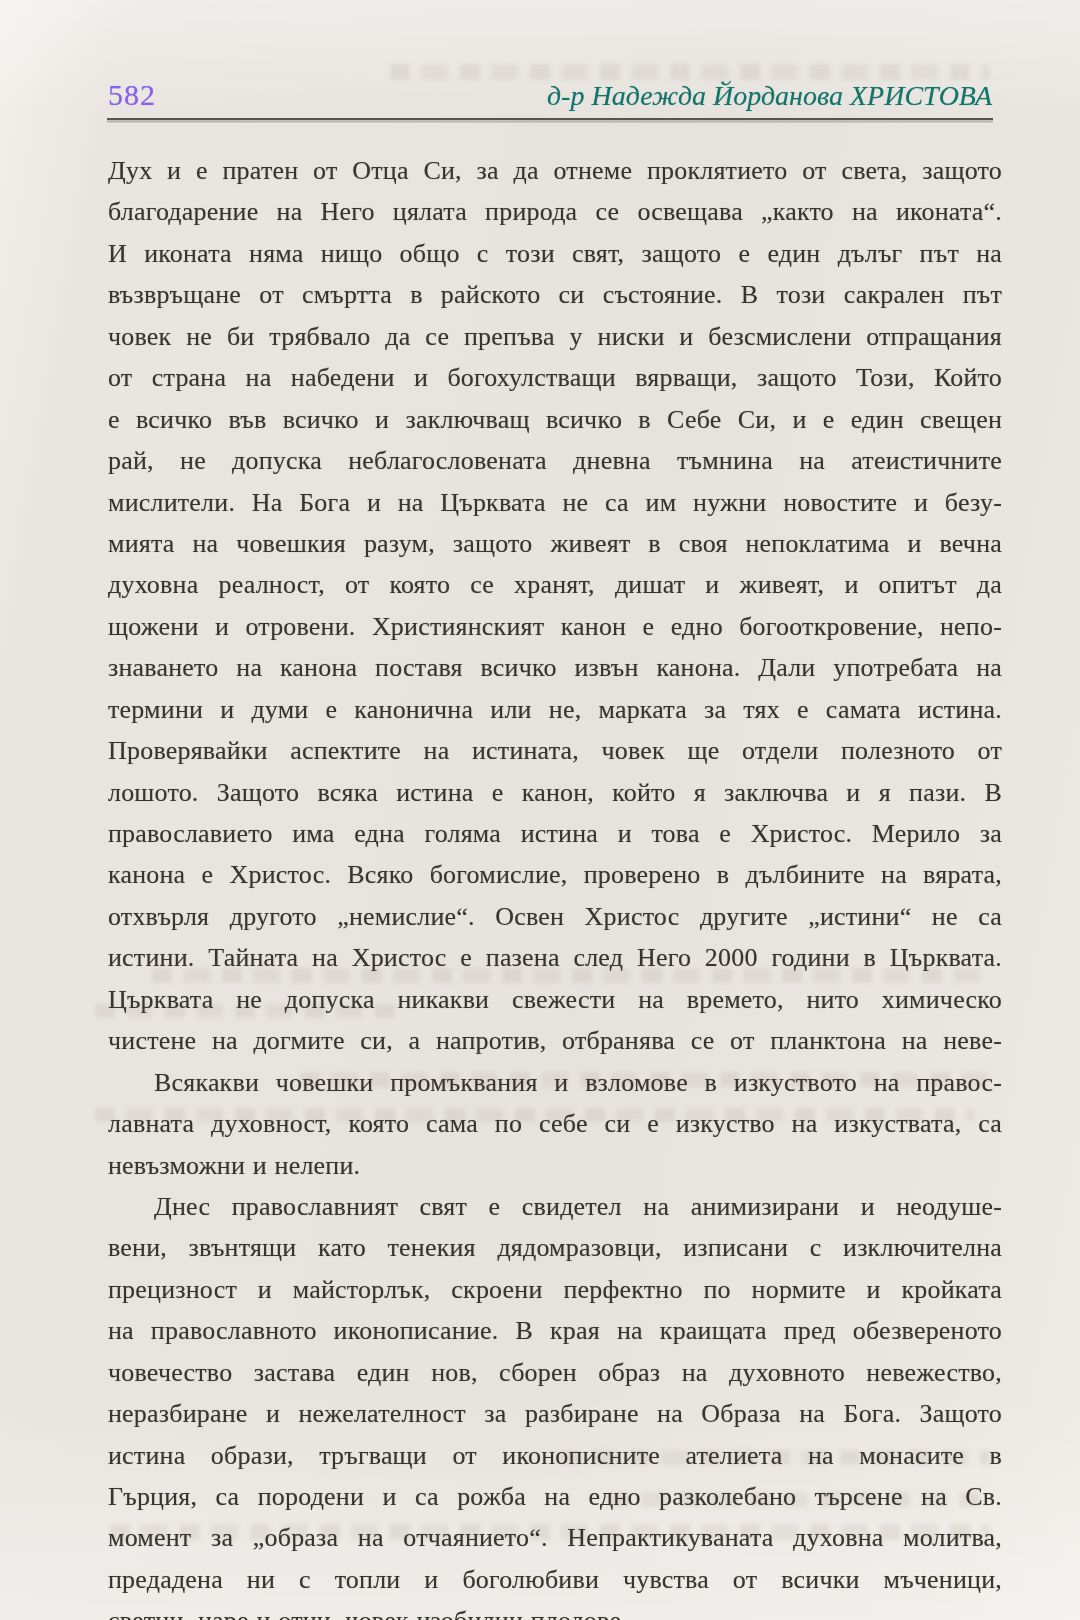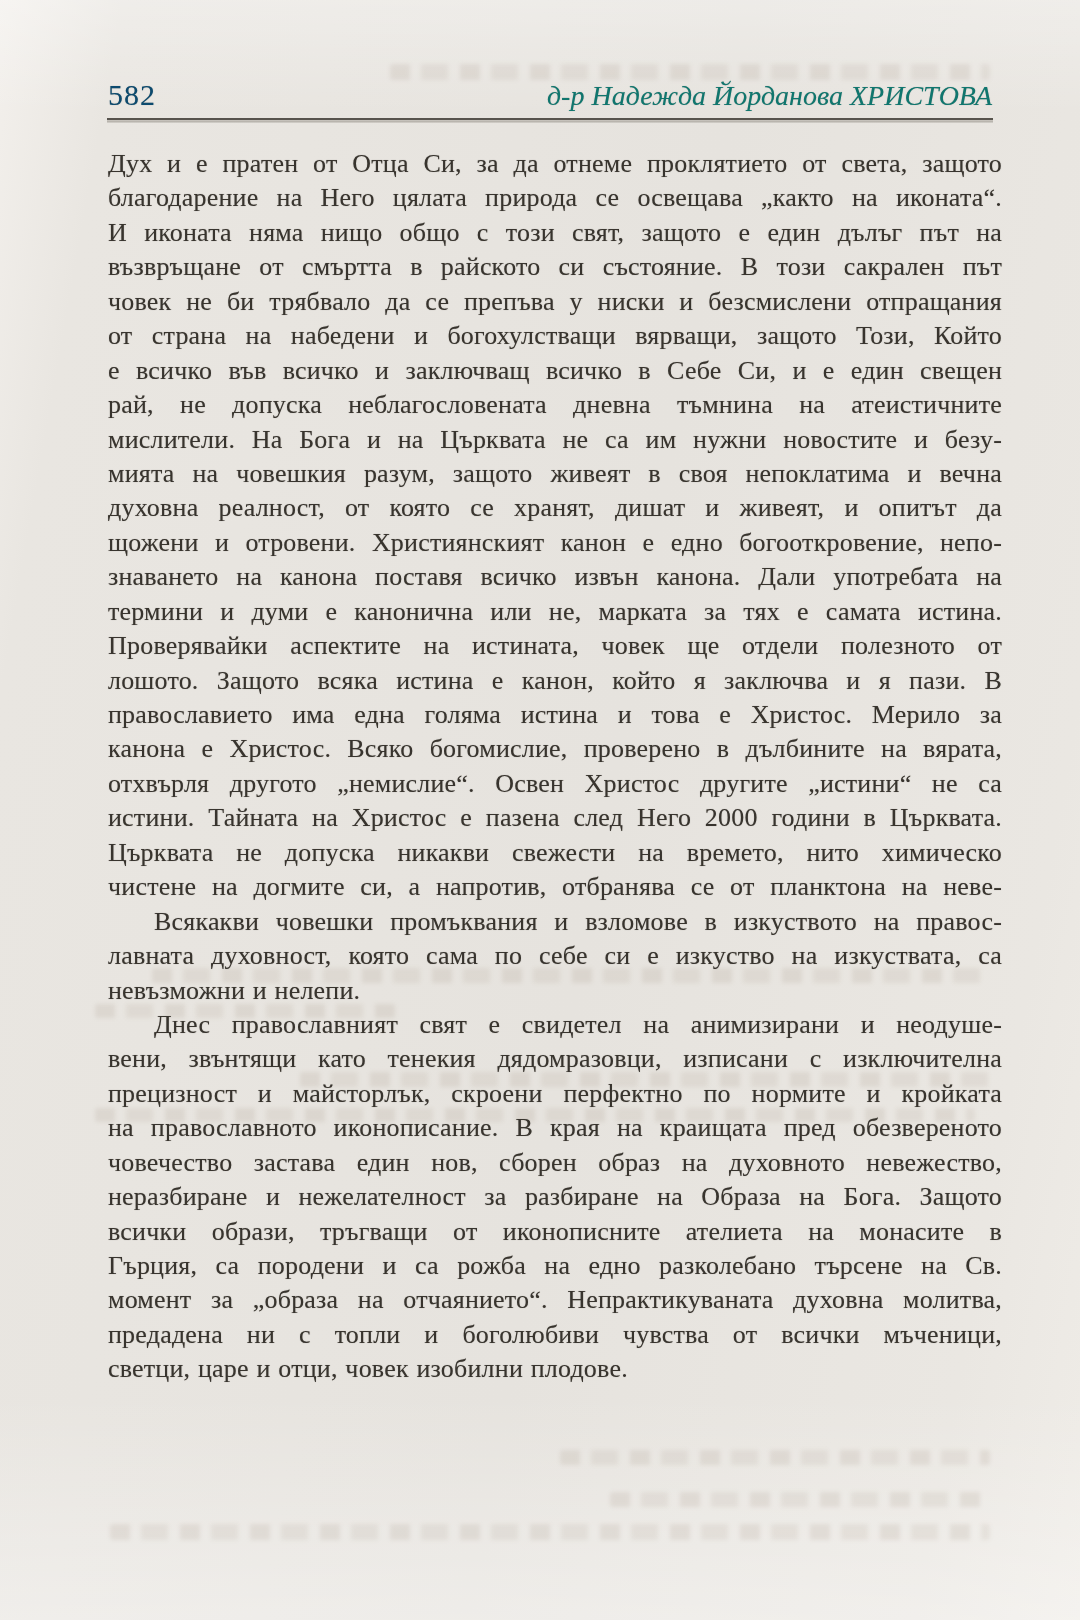--- a/index.html
+++ b/index.html
@@ -29,21 +29,21 @@
     top: 78px;
     left: 108px;
     width: 884px;
     display: flex;
     justify-content: space-between;
     align-items: baseline;
   }
   .page-number {
     font-size: 30px;
     letter-spacing: 1px;
-    color: #0c4a6e;
+    color: #8b5cf6;
     text-shadow: 0 0 1px rgba(58,54,47,0.35);
   }
   .running-title {
     font-style: italic;
     font-size: 28px;
     color: #0f766e;
     text-shadow: 0 0 1px rgba(58,54,47,0.35);
   }
   .head-rule {
     position: absolute;
@@ -65,20 +65,21 @@
     font-size: 26px;
     line-height: 34.45px;
     height: 34.45px;
     text-align: justify;
     text-align-last: justify;
     white-space: normal;
     letter-spacing: 0.2px;
     word-spacing: 1px;
     text-shadow: 0 0 1px rgba(58,54,47,0.38);
     overflow: visible;
+    margin-top: 7px;
   }
   .line.last {
     text-align-last: left;
   }
   .paragraph.indent .line.first {
     text-indent: 46px;
   }
 
   
   .bleed {
@@ -144,21 +145,21 @@
         <div class="line">лавната духовност, която сама по себе си е изкуство на изкуствата, са</div>
         <div class="line last">невъзможни и нелепи.</div>
       </div>
       <div class="paragraph indent">
         <div class="line first">Днес православният свят е свидетел на анимизирани и неодуше-</div>
         <div class="line">вени, звънтящи като тенекия дядомразовци, изписани с изключителна</div>
         <div class="line">прецизност и майсторлък, скроени перфектно по нормите и кройката</div>
         <div class="line">на православното иконописание. В края на краищата пред обезвереното</div>
         <div class="line">човечество застава един нов, сборен образ на духовното невежество,</div>
         <div class="line">неразбиране и нежелателност за разбиране на Образа на Бога. Защото</div>
-        <div class="line">всички образи, тръгващи от иконописните ателиета на монасите в</div>
+        <div class="line">истина образи, тръгващи от иконописните ателиета на монасите в</div>
         <div class="line">Гърция, са породени и са рожба на едно разколебано търсене на Св.</div>
         <div class="line">момент за „образа на отчаянието“. Непрактикуваната духовна молитва,</div>
         <div class="line">предадена ни с топли и боголюбиви чувства от всички мъченици,</div>
         <div class="line last">светци, царе и отци, човек изобилни плодове.</div>
       </div>
     </main>
 
 </div>
 
 </body></html>

